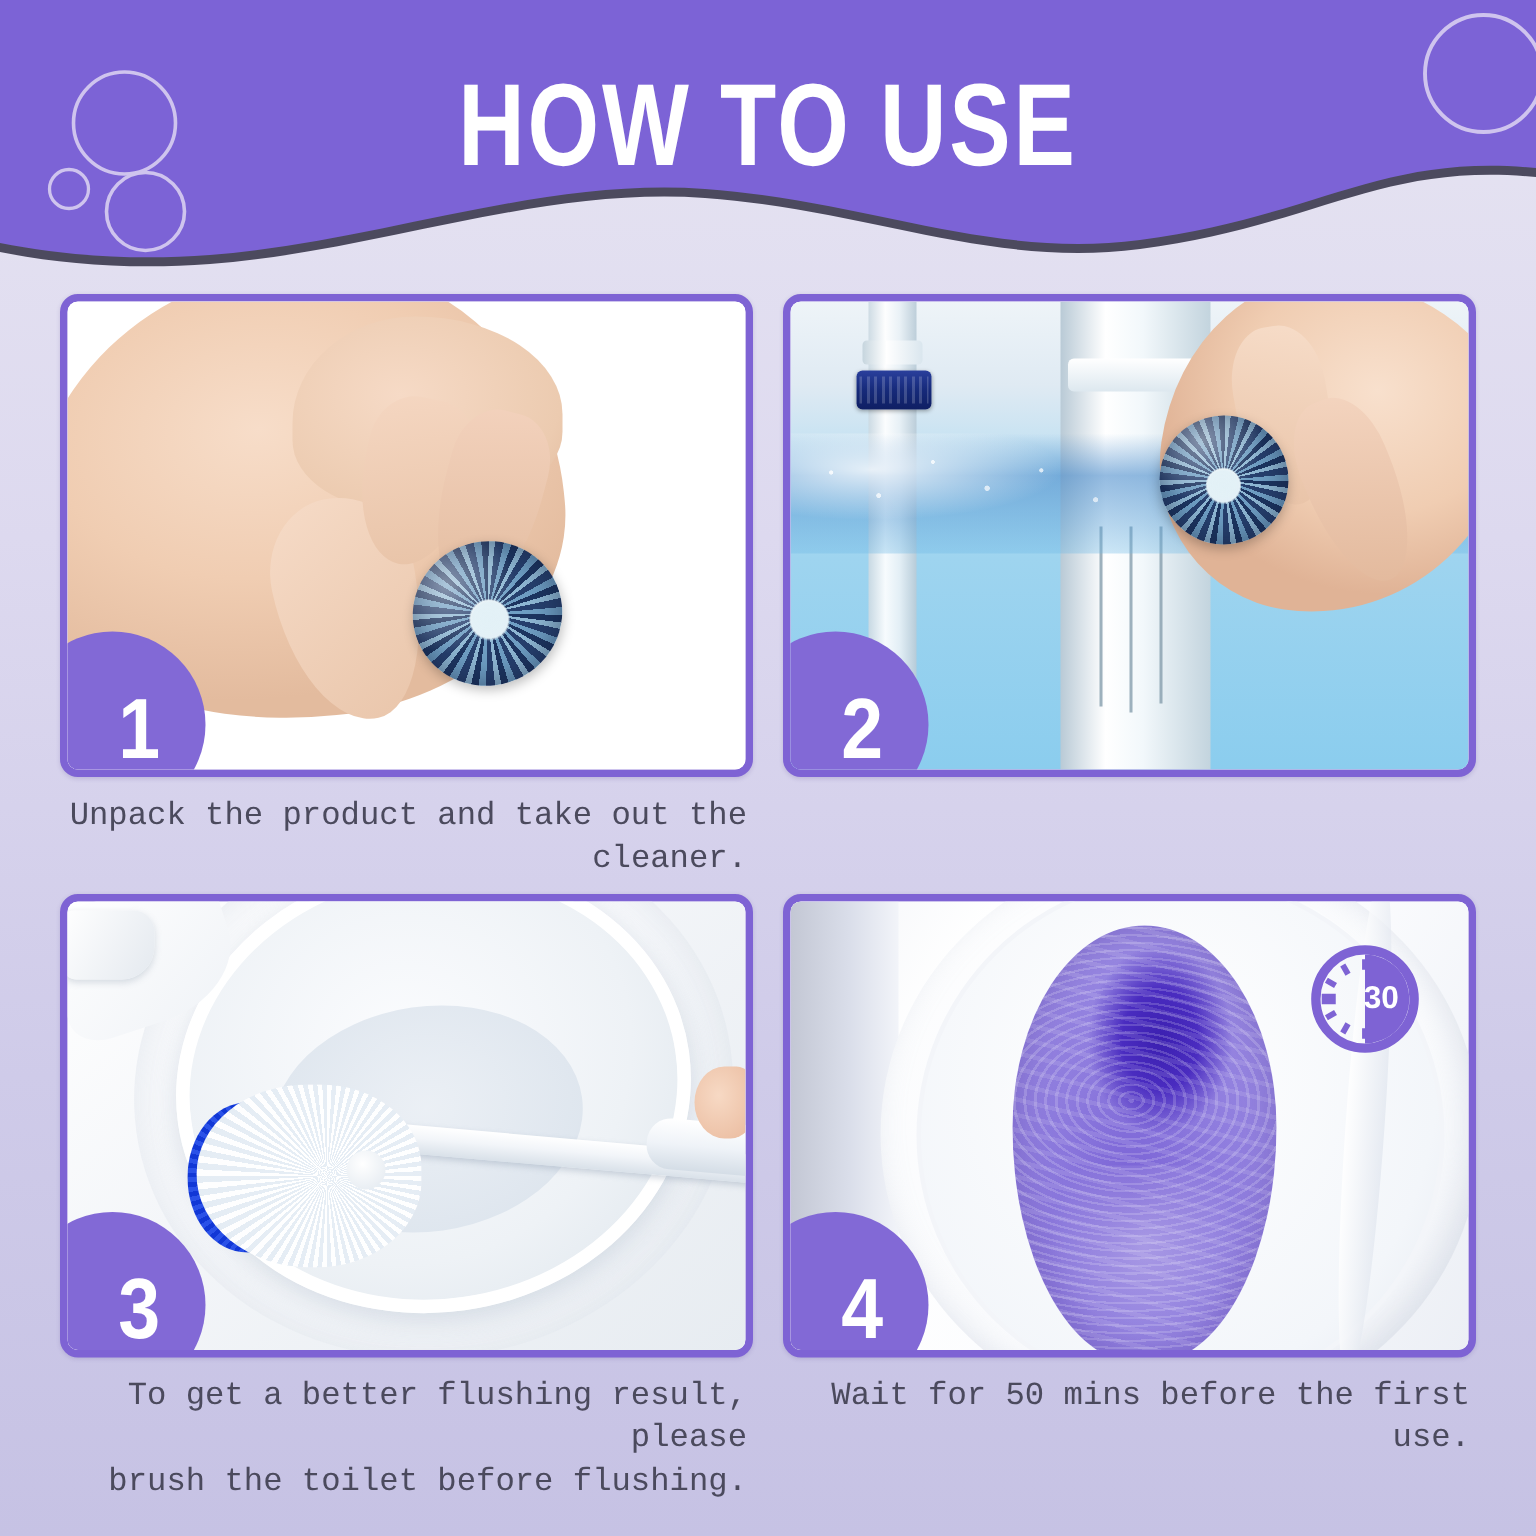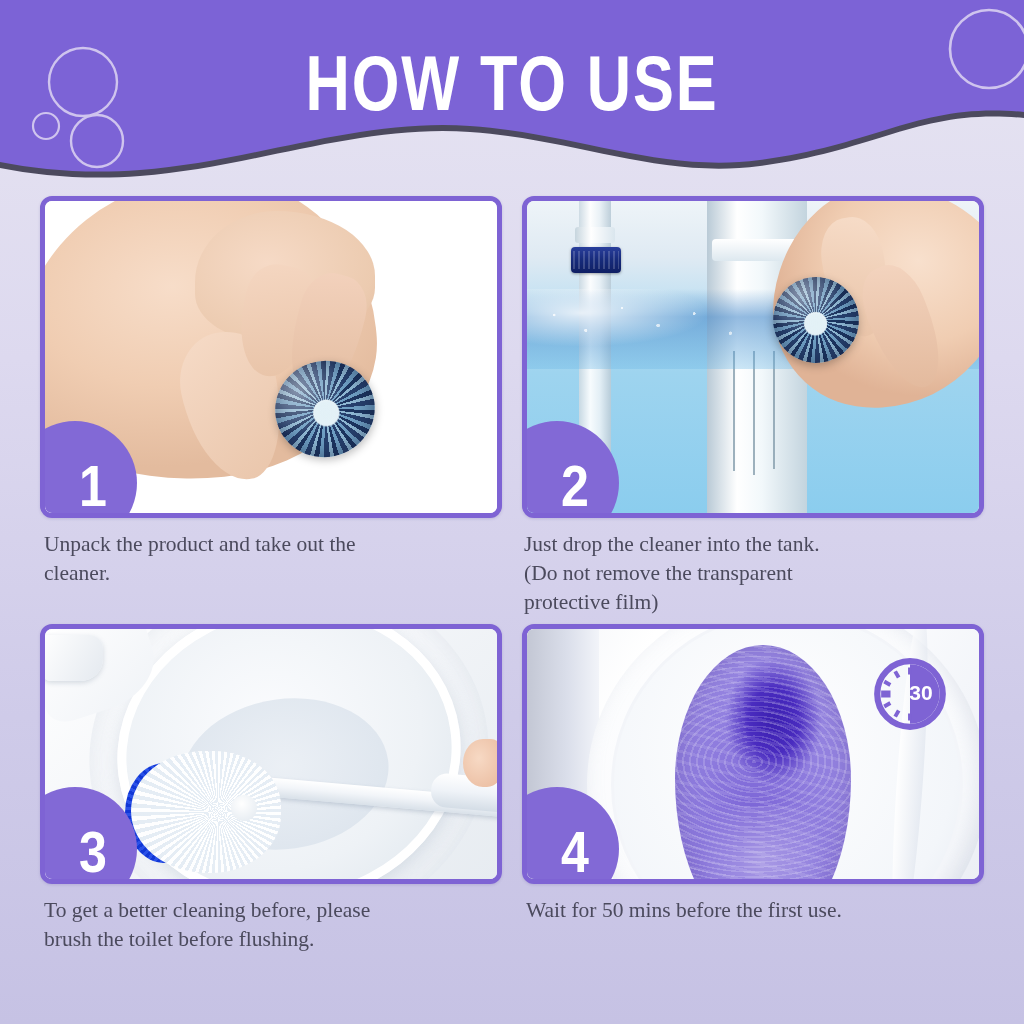--- a/index.html
+++ b/index.html
@@ -64,21 +64,21 @@
   .card {
     position: relative;
     width: 100%;
     height: 322px;
     border: 5px solid #7e63d4;
     border-radius: 12px;
     overflow: hidden;
     background: #ffffff;
     box-shadow: 0 1px 3px rgba(80,60,140,0.18);
   }
-  .card.r2 { height: 260px; }
+  .card.r2 { height: 309px; }
 
   .photo {
     position: absolute;
     inset: 0;
     overflow: hidden;
   }
 
   
   .badge {
     position: absolute;
@@ -97,23 +97,23 @@
     color: #fff;
     font-family: "Liberation Sans", sans-serif;
     font-weight: bold;
     font-size: 57px;
     line-height: 1;
     transform: scaleX(0.88);
   }
 
   .caption {
     margin-top: 12px;
-    text-align: left;
+    text-align: right;
     color: #4b4a5d;
-    font-family: Liberation Serif, serif;
+    font-family: Liberation Mono, monospace;
     font-size: 21.5px;
     line-height: 1.34;
     padding: 0 4px;
     white-space: pre-line;
   }
   .caption.wide { padding: 0 2px; }
 
   
   .timer-badge {
     position: absolute;
@@ -514,23 +514,20 @@
         <div class="bubbles"></div>
         <div class="hand2"></div>
         <div class="f2a"></div>
         <div class="f2b"></div>
         <div class="tablet"></div>
       </div>
       <div class="badge">
         <span>2</span>
       </div>
     </div>
-    <div class="caption wide">Just drop the cleaner into the tank.
-(Do not remove the transparent
-protective film)</div>
   </div>
 
   <div class="step-cell">
     <div class="card r2">
       <div class="photo p3">
         <div class="bowl-outer"></div>
         <div class="bowl-rim"></div>
         <div class="bowl-water"></div>
         <div class="seat-edge"></div>
         <div class="seat-hinge"></div>
@@ -539,21 +536,21 @@
 
         <div class="brush-blue"></div>
         <div class="brush-head"></div>
         <div class="brush-hub"></div>
         <div class="finger-tip"></div>
       </div>
       <div class="badge">
         <span>3</span>
       </div>
     </div>
-    <div class="caption">To get a better cleaning before, please
+    <div class="caption">To get a better flushing result, please
 brush the toilet before flushing.</div>
   </div>
 
   <div class="step-cell">
     <div class="card r2">
       <div class="photo p4">
         <div class="side-shade"></div>
         <div class="seat"></div>
         <div class="seat-inner"></div>
         <div class="rim-hi"></div>

